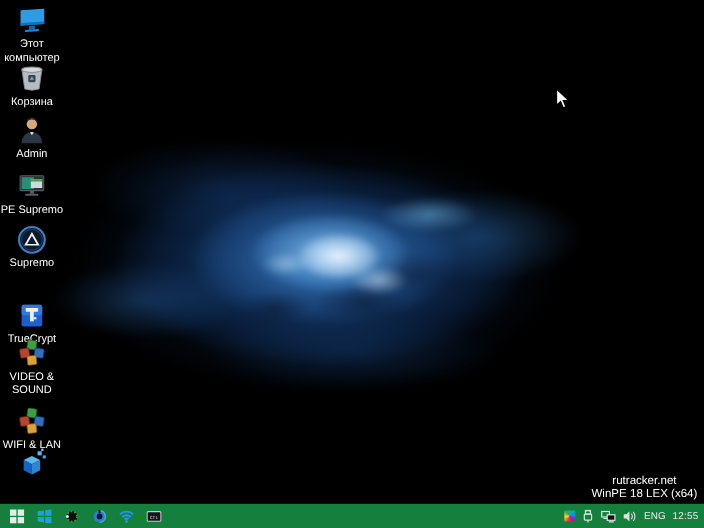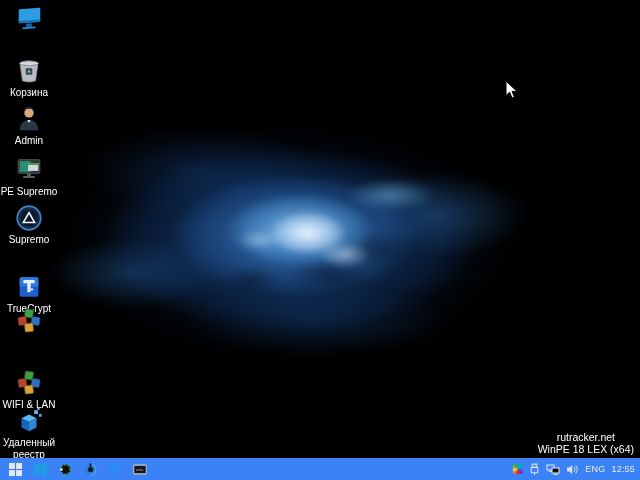--- a/index.html
+++ b/index.html
@@ -38,21 +38,21 @@
     text-shadow:0 1px 2px #000,1px 0 2px #000,0 0 3px #000;
     word-wrap:break-word;
   }
   
   .watermark{
     position:absolute;right:6px;bottom:25px;text-align:center;color:#fff;
     font-size:10.5px;line-height:12px;text-shadow:0 1px 2px #000;
   }
   
   .taskbar{
-    position:absolute;left:0;right:0;bottom:0;height:22px;background:#3b82f6;
+    position:absolute;left:0;right:0;bottom:0;height:22px;background:#15803d;
     display:flex;align-items:center;z-index:5;
   }
   .tb-left{display:flex;align-items:center;gap:11px;padding-left:8px;height:100%;}
   .tb-btn{width:14px;height:14px;display:flex;align-items:center;justify-content:center;}
   .tb-btn svg{display:block;}
   .tb-right{margin-left:auto;display:flex;align-items:center;gap:6px;padding-right:5px;height:100%;}
   .tray-txt{font-size:9px;color:#eaeaea;letter-spacing:.2px;}
   .color-chip{
     width:10px;height:10px;border-radius:1px;
     background:conic-gradient(from 200deg,#e53935,#fdd835,#43a047,#00acc1,#1e88e5,#8e24aa,#e53935);
@@ -71,20 +71,21 @@
 
   <div class="dicon" style="top:4px">
     <svg class="glyph" viewBox="0 0 32 32">
       <g transform="skewY(-4) translate(0,2)">
         <rect x="5" y="4" width="23" height="15" rx="1" fill="#2e9be6"></rect>
         <rect x="5" y="16.5" width="23" height="2.5" fill="#1272b8"></rect>
         <rect x="13" y="20" width="6" height="3.5" fill="#1565a8"></rect>
         <rect x="9" y="23.5" width="14" height="2" rx="1" fill="#1e88d2"></rect>
       </g>
     </svg>
+    <span class="dlabel">Этот компьютер</span>
   </div>
 
   <div class="dicon" style="top:56px">
     <svg class="glyph" viewBox="0 0 32 32">
       <ellipse cx="16" cy="8" rx="10" ry="2.8" fill="#d4d8dc" stroke="#80868c" stroke-width="1"></ellipse>
       <path d="M6.5,9 L9,26.5 Q16,29 23,26.5 L25.5,9 Q16,12 6.5,9 Z" fill="#b7bcc2" stroke="#888e94" stroke-width=".8"></path>
       <rect x="12.5" y="13" width="7" height="7" rx="1.2" fill="#3c444e"></rect>
       <path d="M14,17.5 l2,-3 l2,3 z" fill="#59c1d8"></path>
     </svg>
     <span class="dlabel">Корзина</span>
@@ -135,20 +136,21 @@
     <span class="dlabel">TrueCrypt</span>
   </div>
 
   <div class="dicon" style="top:306px">
     <svg class="glyph" viewBox="0 0 32 32">
       <rect x="11.5" y="3.5" width="9" height="9" rx="1.5" fill="#3f9d44" stroke="#1c4d1f" stroke-width=".7" transform="rotate(8 16 8)"></rect>
       <rect x="4.5" y="11.5" width="9" height="9" rx="1.5" fill="#b5452e" stroke="#5e1f12" stroke-width=".7" transform="rotate(-8 9 16)"></rect>
       <rect x="18.5" y="11.5" width="9" height="9" rx="1.5" fill="#2f6fc0" stroke="#123a6e" stroke-width=".7" transform="rotate(8 23 16)"></rect>
       <rect x="11.5" y="18.5" width="9" height="9" rx="1.5" fill="#d9a33a" stroke="#7a5413" stroke-width=".7" transform="rotate(-6 16 23)"></rect>
     </svg>
+    <span class="dlabel">VIDEO &amp; SOUND</span>
   </div>
 
   <div class="dicon" style="top:368px">
     <svg class="glyph" viewBox="0 0 32 32">
       <rect x="11.5" y="3.5" width="9" height="9" rx="1.5" fill="#3f9d44" stroke="#1c4d1f" stroke-width=".7" transform="rotate(8 16 8)"></rect>
       <rect x="4.5" y="11.5" width="9" height="9" rx="1.5" fill="#b5452e" stroke="#5e1f12" stroke-width=".7" transform="rotate(-8 9 16)"></rect>
       <rect x="18.5" y="11.5" width="9" height="9" rx="1.5" fill="#2f6fc0" stroke="#123a6e" stroke-width=".7" transform="rotate(8 23 16)"></rect>
       <rect x="11.5" y="18.5" width="9" height="9" rx="1.5" fill="#d9a33a" stroke="#7a5413" stroke-width=".7" transform="rotate(-6 16 23)"></rect>
     </svg>
     <span class="dlabel">WIFI &amp; LAN</span>
@@ -156,21 +158,20 @@
 
   <div class="dicon" style="top:406px">
     <svg class="glyph" viewBox="0 0 32 32">
       <polygon points="8,13 16,9 24,13 16,17" fill="#5bb7f0"></polygon>
       <polygon points="8,13 16,17 16,27 8,23" fill="#1565c0"></polygon>
       <polygon points="24,13 16,17 16,27 24,23" fill="#2e86d4"></polygon>
       <rect x="21.5" y="4.5" width="4" height="4" fill="#64b5f6"></rect>
       <rect x="26.5" y="8.5" width="3" height="3" fill="#42a5f5"></rect>
       <rect x="25" y="2" width="2.2" height="2.2" fill="#90caf9"></rect>
     </svg>
-    <span class="dlabel">Удаленный реестр</span>
   </div>
 
 </div>
 
 <div class="watermark">
   <div>rutracker.net</div>
   <div>WinPE 18 LEX (x64)</div>
 </div>
 
 <div class="taskbar">

